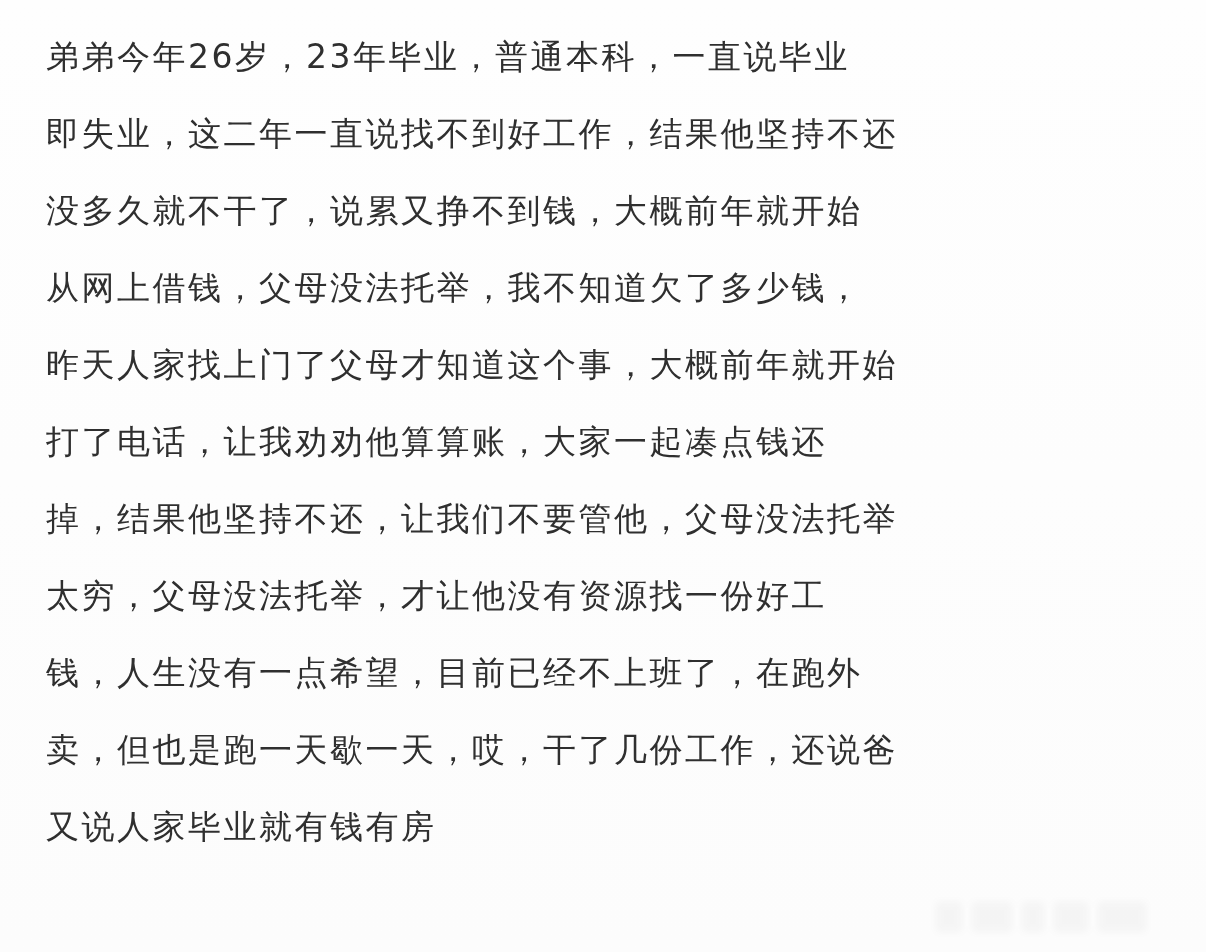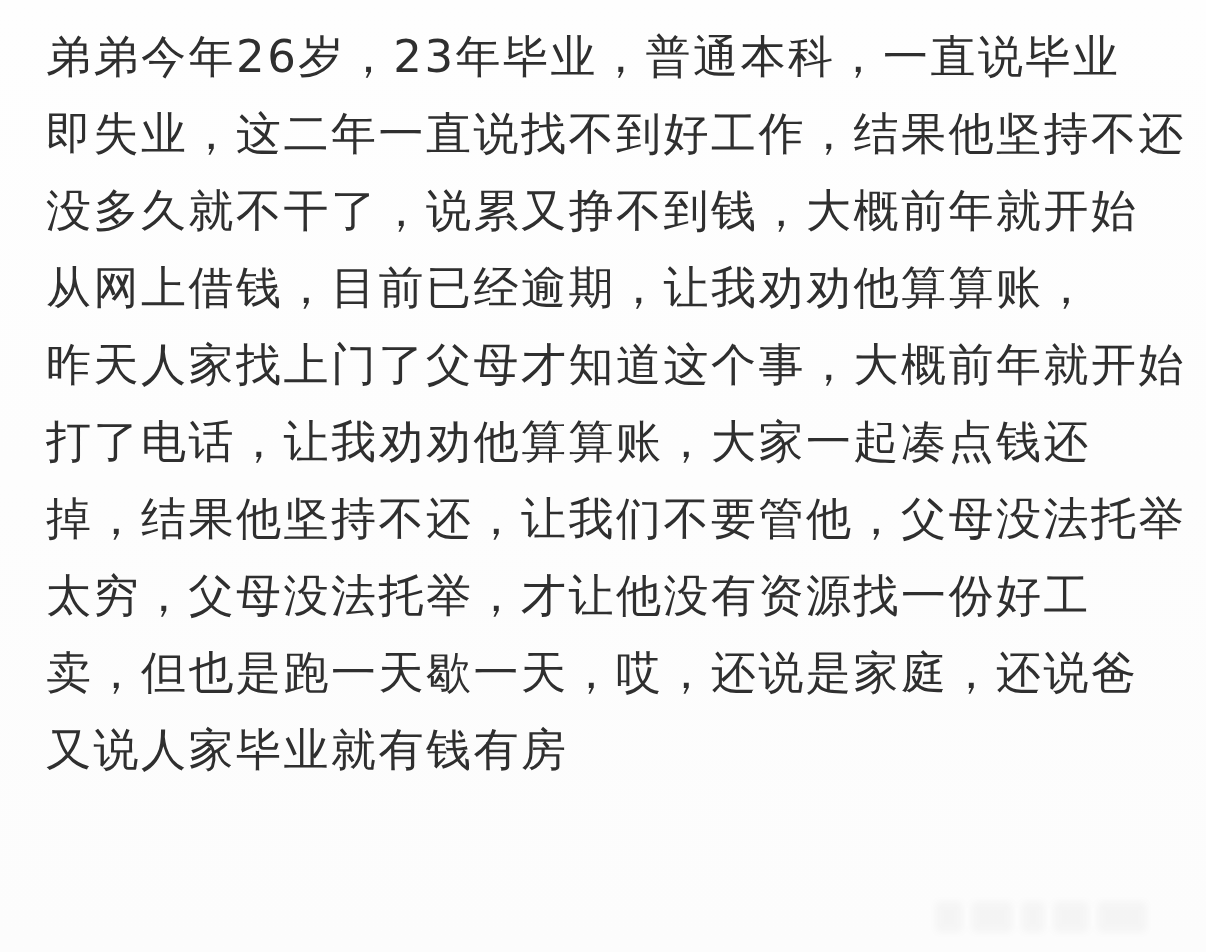--- a/index.html
+++ b/index.html
@@ -16,21 +16,21 @@
     height: 952px;
     background: linear-gradient(180deg, #fefefe 0%, #fcfcfc 100%);
     font-family: "DejaVu Sans", "Liberation Sans", sans-serif;
   }
   .post-text {
     position: absolute;
     top: 18px;
     left: 46px;
     right: 20px;
     color: #2f2f2f;
-    font-size: 45px;
+    font-size: 33px;
     line-height: 77px;
     letter-spacing: 2.5px;
     font-weight: 400;
   }
   .post-line {
     white-space: nowrap;
     height: 77px;
   }
   
   .watermark {
@@ -57,26 +57,27 @@
 </style>
 </head>
 <body>
 
 <div class="page">
 
   <div class="post-text">
     <div class="post-line">弟弟今年26岁，23年毕业，普通本科，一直说毕业</div>
     <div class="post-line">即失业，这二年一直说找不到好工作，结果他坚持不还</div>
     <div class="post-line">没多久就不干了，说累又挣不到钱，大概前年就开始</div>
-    <div class="post-line">从网上借钱，目前已经逾期，让我劝劝他算算账，</div>
+    <div class="post-line">从网上借钱，父母没法托举，我不知道欠了多少钱，</div>
     <div class="post-line">昨天人家找上门了父母才知道这个事，大概前年就开始</div>
     <div class="post-line">打了电话，让我劝劝他算算账，大家一起凑点钱还</div>
     <div class="post-line">掉，结果他坚持不还，让我们不要管他，父母没法托举</div>
     <div class="post-line">太穷，父母没法托举，才让他没有资源找一份好工</div>
-    <div class="post-line">卖，但也是跑一天歇一天，哎，还说是家庭，还说爸</div>
+    <div class="post-line">钱，人生没有一点希望，目前已经不上班了，在跑外</div>
+    <div class="post-line">卖，但也是跑一天歇一天，哎，干了几份工作，还说爸</div>
     <div class="post-line">又说人家毕业就有钱有房</div>
   </div>
 
   <div class="watermark">
     <span class="wm-bar b1"></span>
     <span class="wm-bar b2"></span>
     <span class="wm-bar b3"></span>
     <span class="wm-bar b4"></span>
     <span class="wm-bar b5"></span>
   </div>

